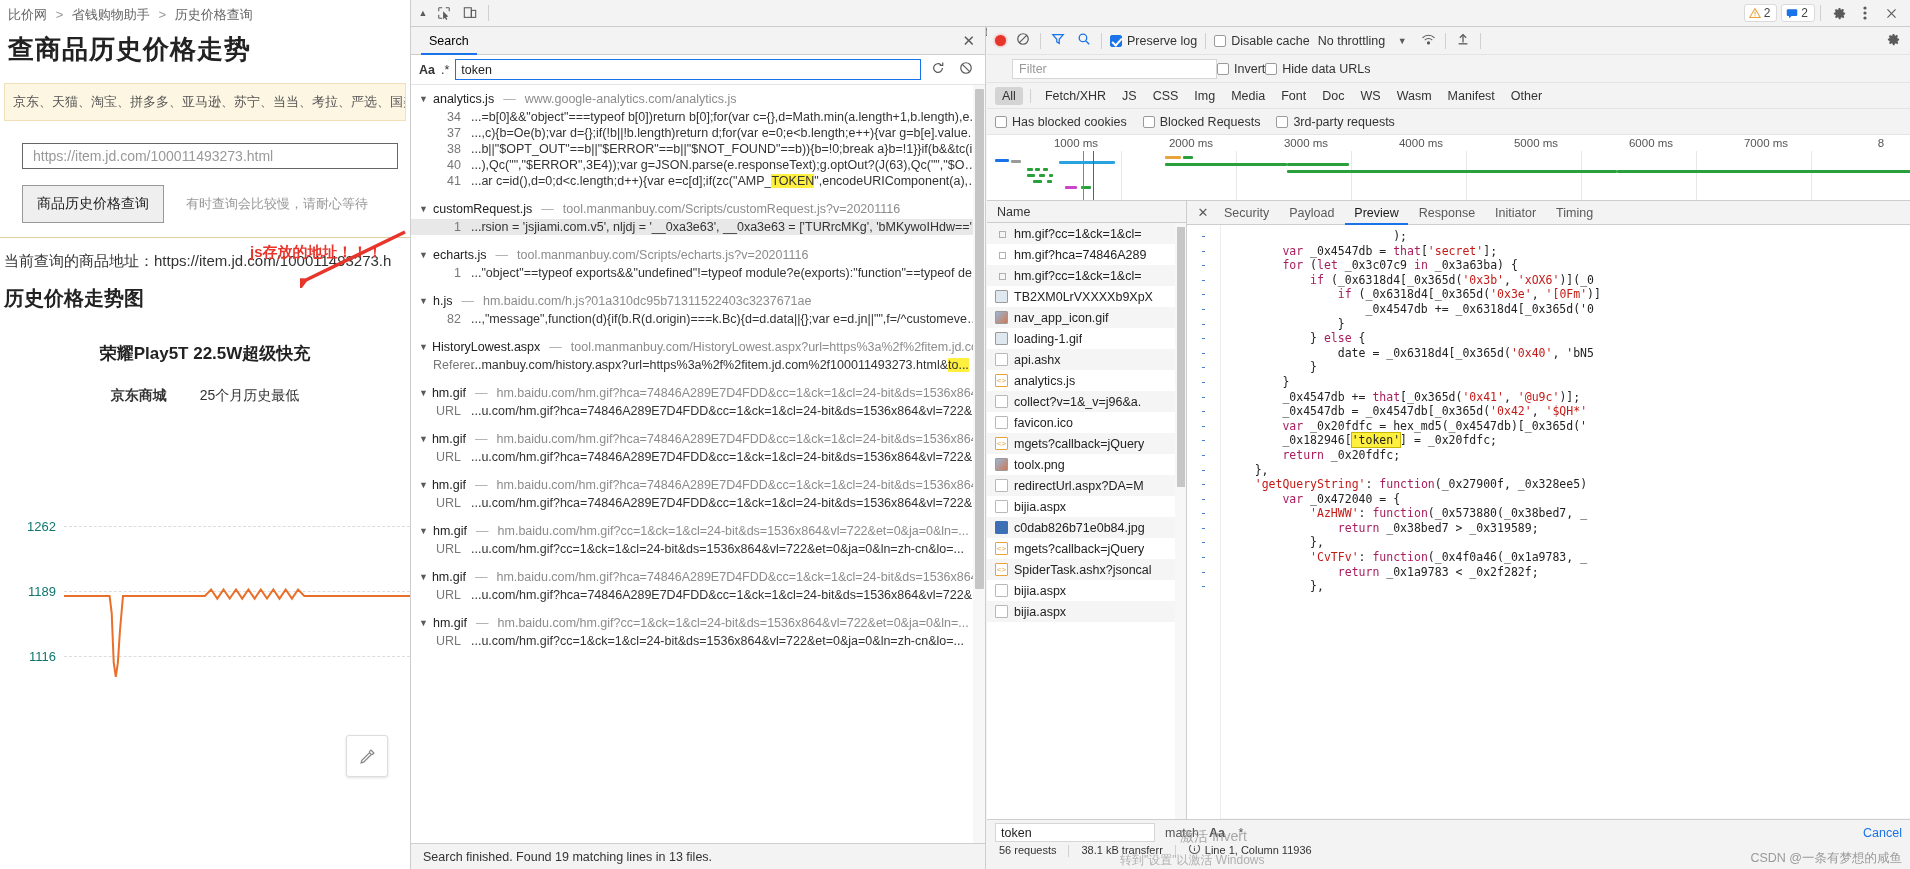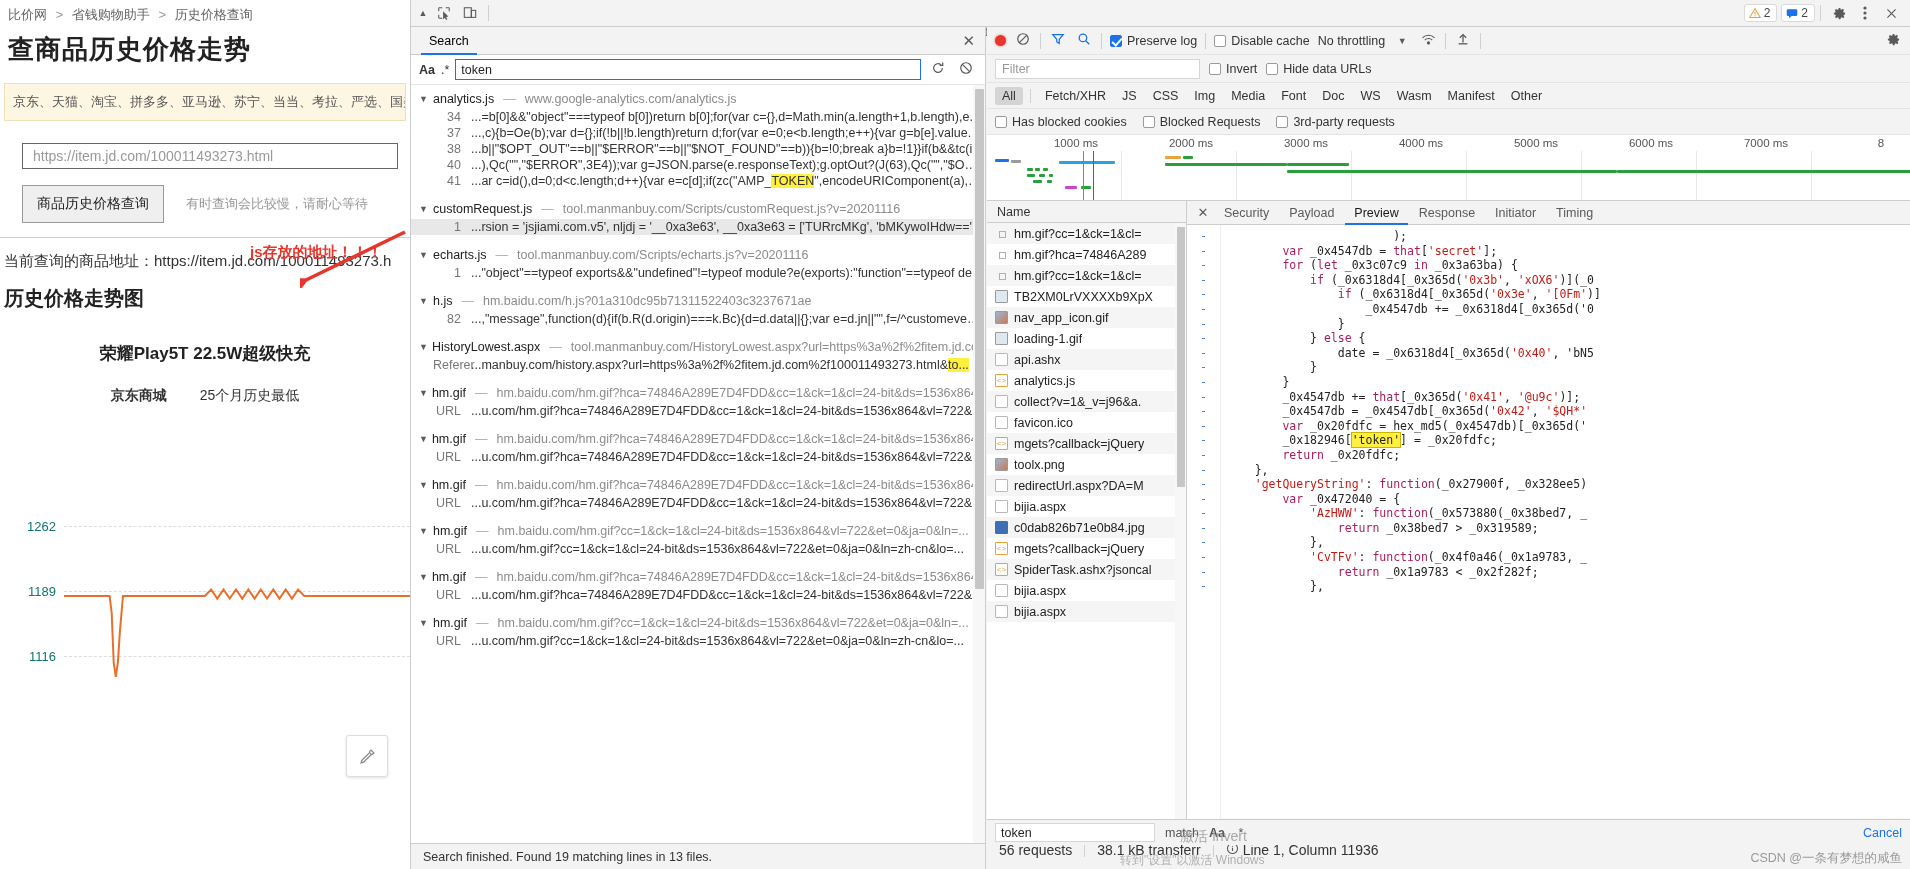--- a/index.html
+++ b/index.html
@@ -157,21 +157,21 @@
     display:flex; align-items:center; gap:5px; font-size:12.5px; color:#333; white-space:nowrap; cursor:pointer;
   }
   .box { width:12px; height:12px; border:1px solid #9a9a9a; border-radius:2px; background:#fff; display:inline-block; }
   .box.on { background:#1a73e8; border-color:#1a73e8; position:relative; }
   .box.on::after {
     content:""; position:absolute; left:3px; top:0px; width:4px; height:8px;
     border:solid #fff; border-width:0 2px 2px 0; transform:rotate(42deg);
   }
   .throt { font-size:12.5px; color:#333; white-space:nowrap; }
   .filter-row {
-    height:28px; display:flex; align-items:center; gap:9px; padding:0 8px;
+    height:28px; display:flex; align-items:center; padding:0 25px;
     border-bottom:1px solid #e4e4e4; background:#f3f3f3;
   }
   .filter-input {
     width:205px; height:20px; background:#fff; border:1px solid #d6d6d6; padding:0 6px;
     font-size:12.5px; color:#999; display:flex; align-items:center;
   }
   .type-row {
     height:26px; display:flex; align-items:center; gap:2px; padding:0 8px;
     border-bottom:1px solid #e4e4e4; background:#f3f3f3; font-size:12.5px;
   }
@@ -228,21 +228,21 @@
   .code-area div { height:14.6px; line-height:14.6px; }
   .kw { color:#a71d5d; }
   .str { color:#c41a16; }
   .hl2 { background:#ffef3f; outline:1px solid #c8b700; }
   .code-hscroll { position:absolute; left:34px; right:0; bottom:0; height:11px; background:#f7f7f7; }
   .code-hthumb { position:absolute; left:36px; bottom:1px; width:60px; height:9px; background:#c6c6c6; }
 
   
   .net-footer {
     height:40px; border-top:1px solid #cdcdcd; background:#f3f3f3;
-    display:flex; align-items:center; font-size:14px; color:#333;
+    display:flex; align-items:center; font-size:11px; color:#333;
   }
   .nf-cell { padding:0 12px; white-space:nowrap; }
   .nf-sep { width:1px; height:14px; background:#d0d0d0; }
   .console-find {
     position:absolute; right:0; bottom:24px; left:576px; height:26px;
     background:#f3f3f3; border-top:1px solid #cdcdcd; display:flex; align-items:center;
     padding:0 8px; gap:10px;
   }
   .cf-input {
     width:160px; height:19px; background:#fff; border:1px solid #d6d6d6; padding:0 5px;

